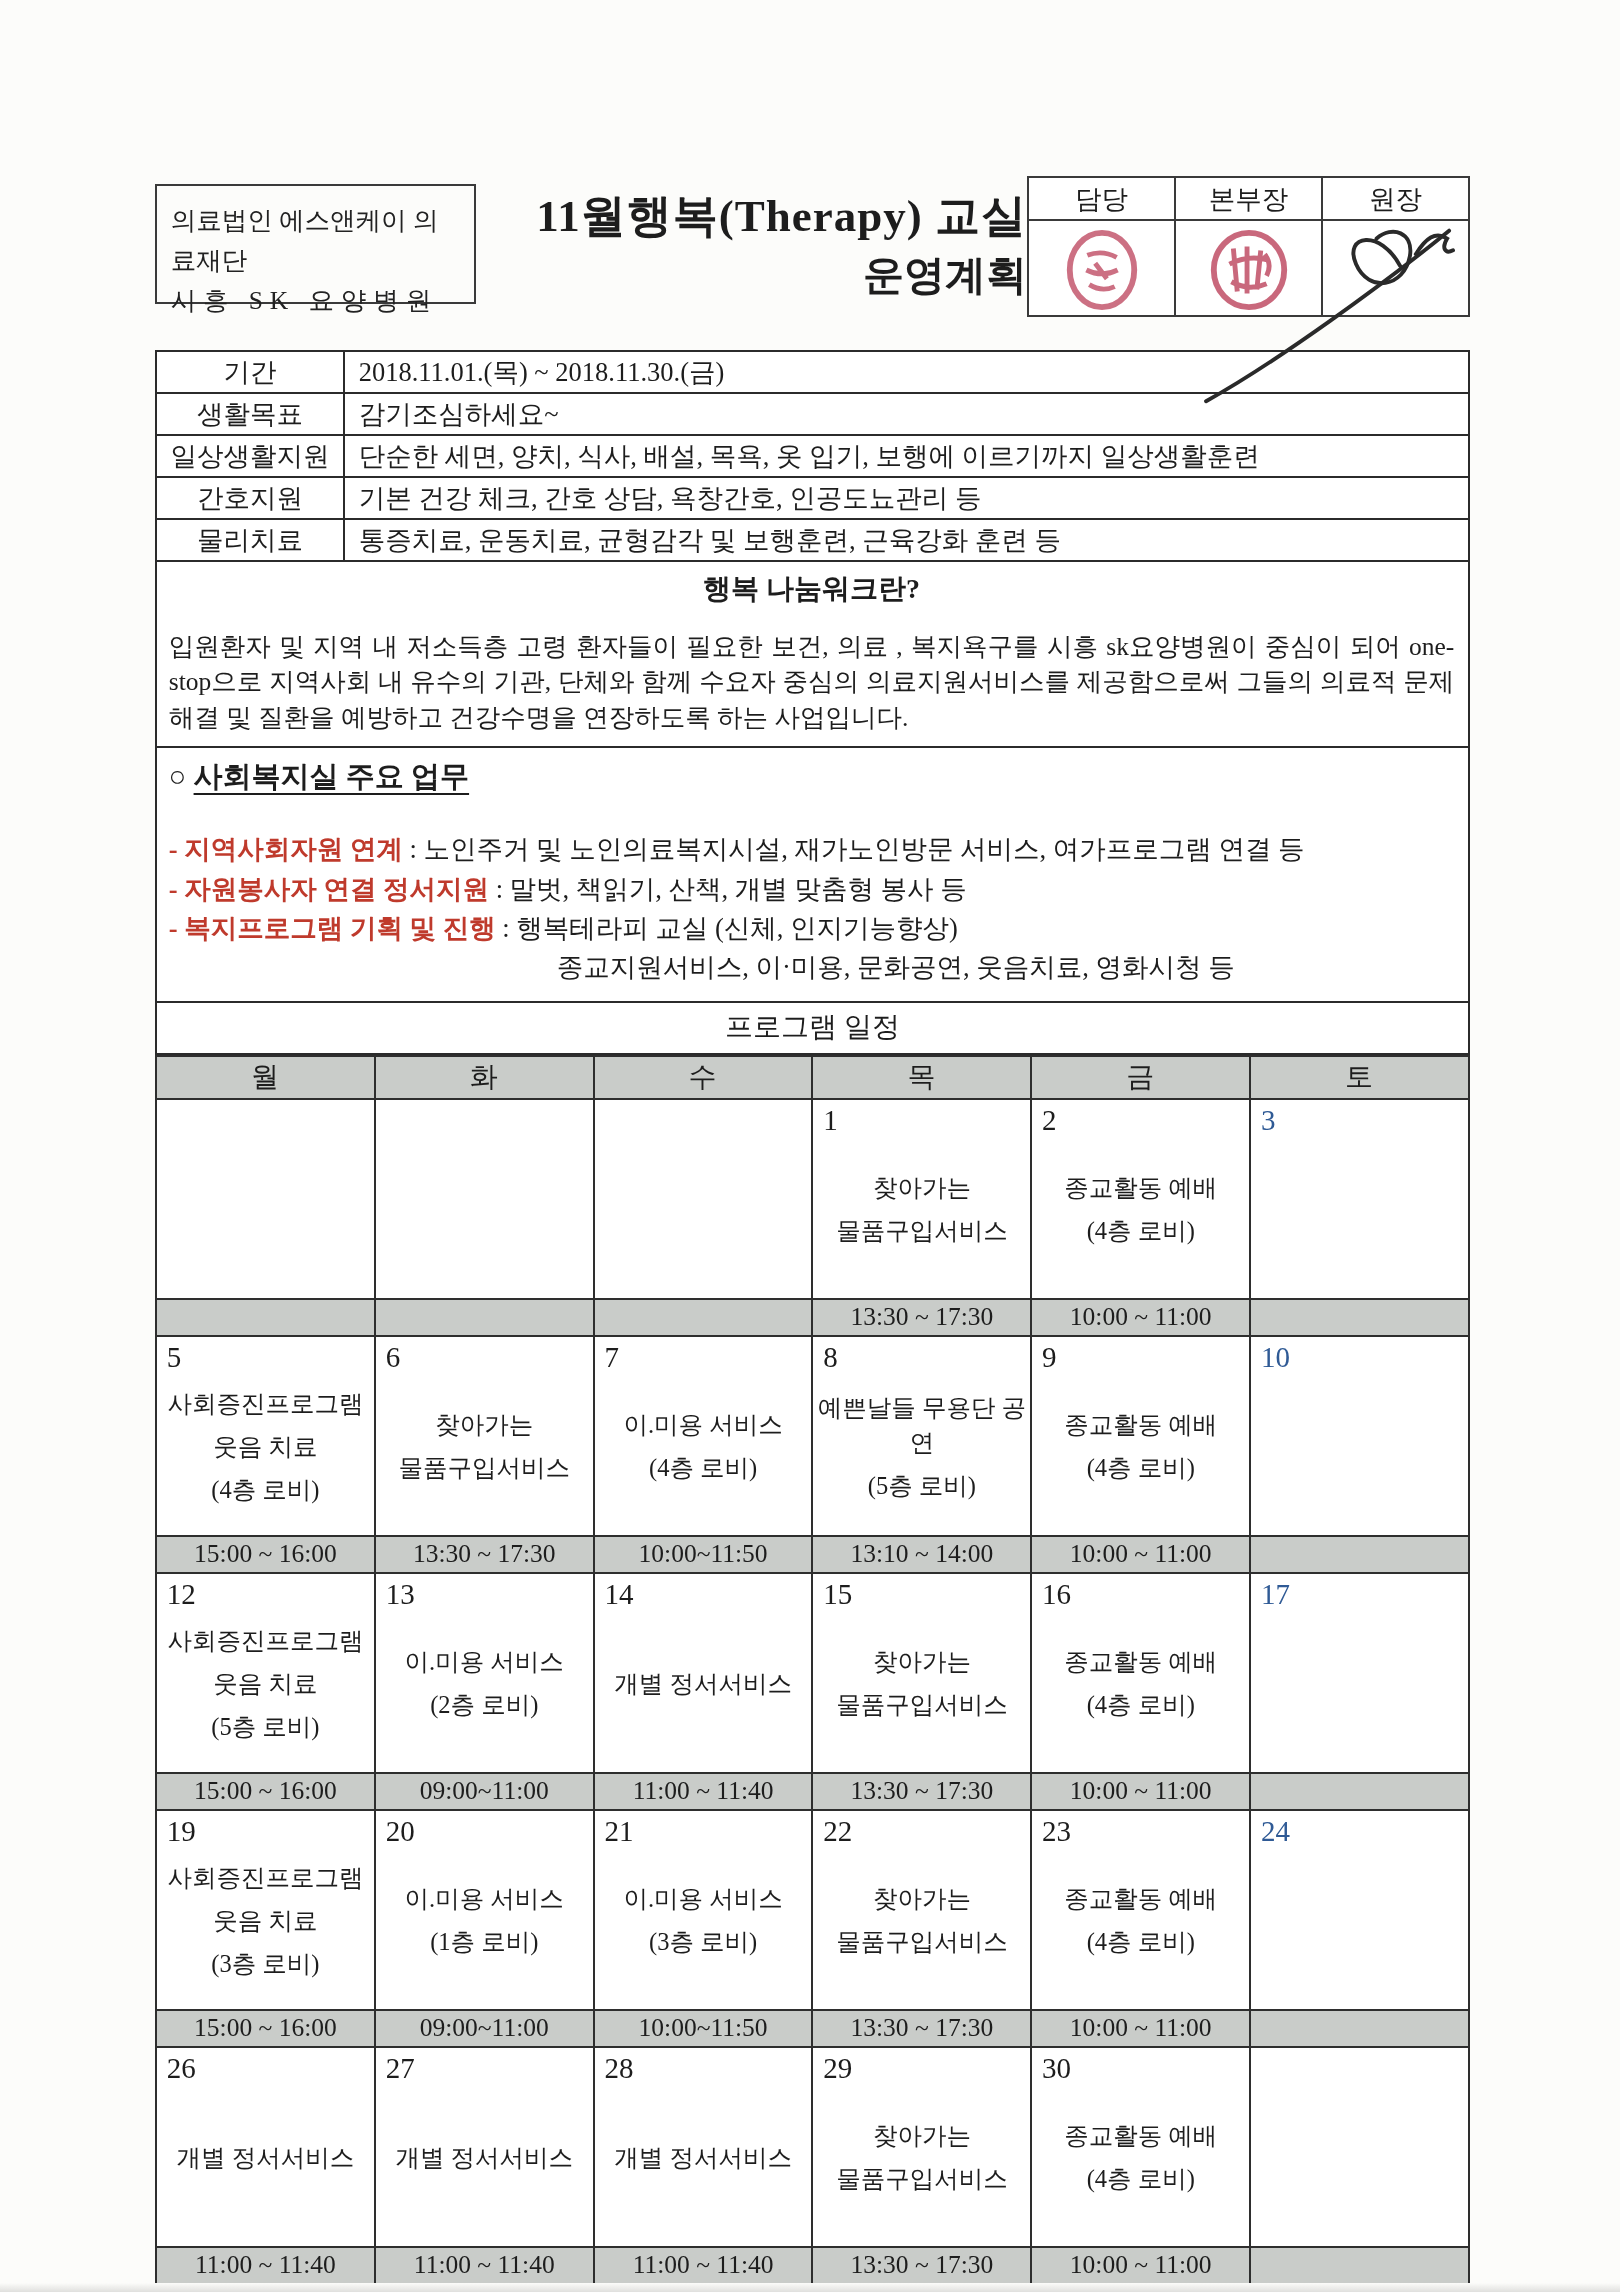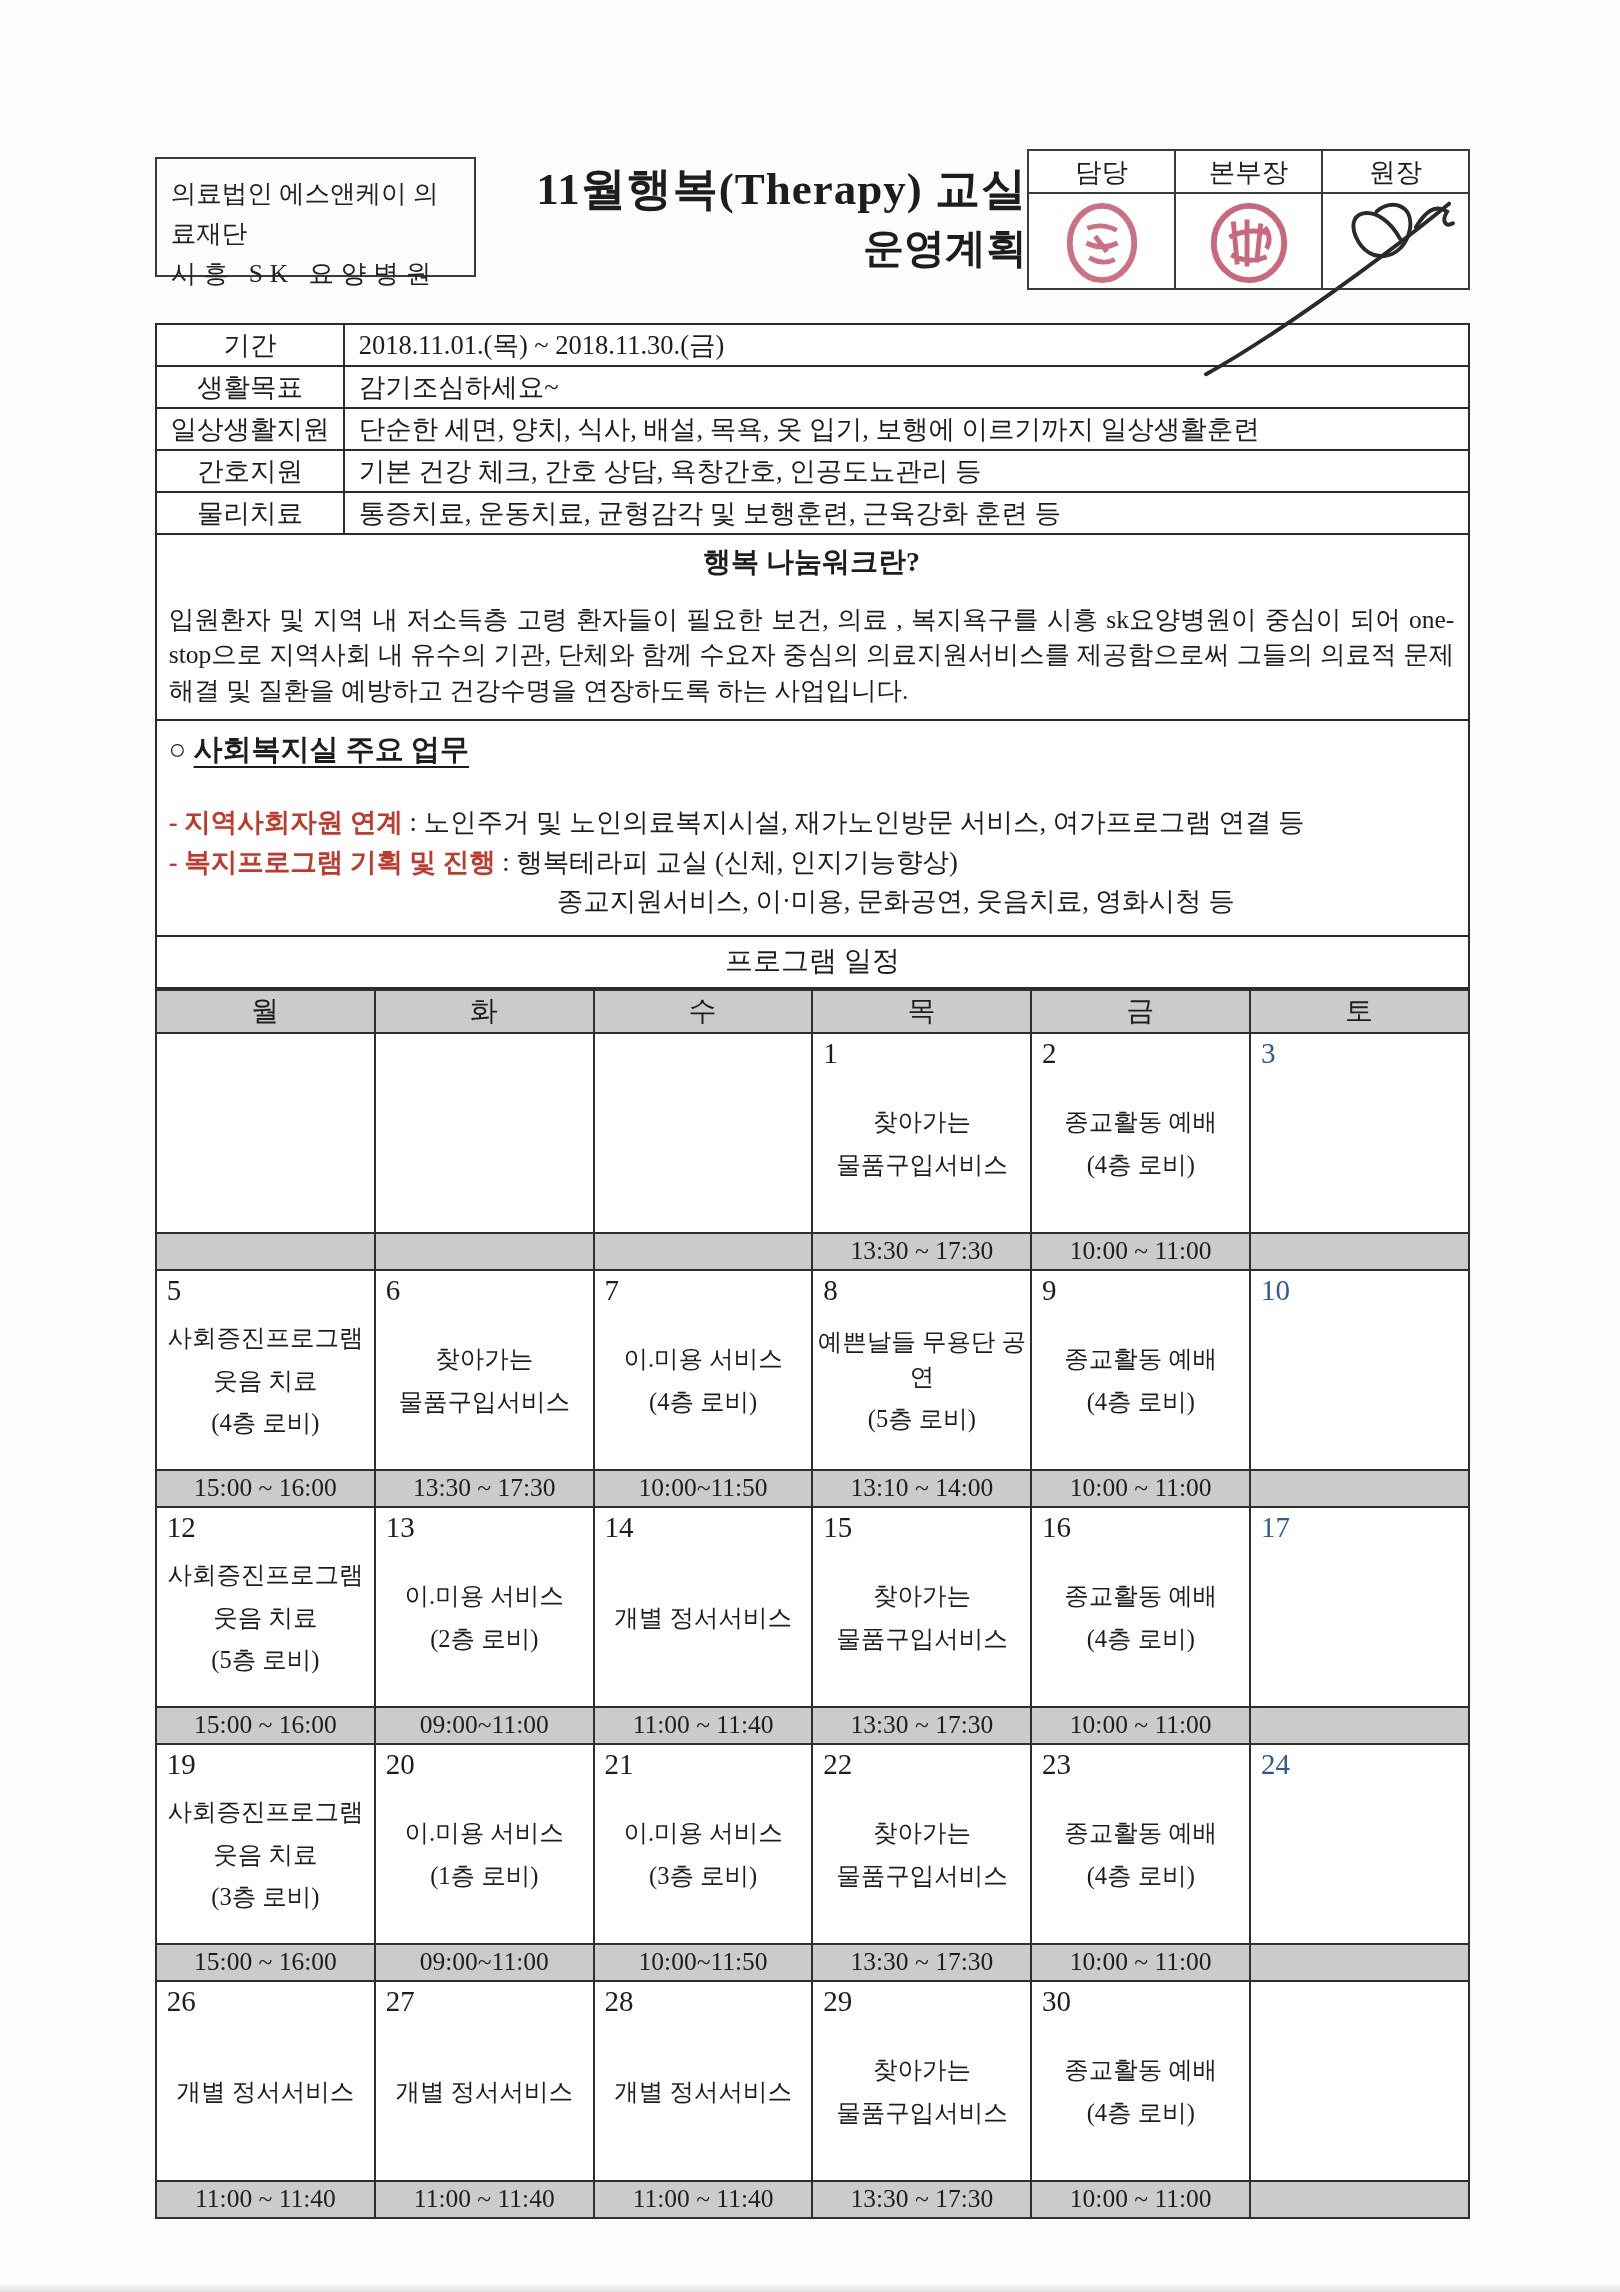--- a/index.html
+++ b/index.html
@@ -3,21 +3,21 @@
 <meta charset="utf-8">
 <style>
   * { margin:0; padding:0; box-sizing:border-box; }
   html,body { background:#ffffff; }
   .page {
     position:relative; width:1620px; height:2293px;
     background:#fcfcfa; overflow:hidden;
     font-family:"Liberation Serif","DejaVu Serif",serif;
     color:#1d1d1d;
   }
-  .doc { position:absolute; left:155px; top:149px; width:1315px; }
+  .doc { position:absolute; left:155px; top:176px; width:1315px; }
 
   
   .hdr { display:flex; align-items:flex-start; height:174px; }
   .org-box {
     margin-top:7.8px; width:321px; height:120px; border:2px solid #3a3a3a;
     padding:15.7px 11.8px 0 13.7px; font-size:25.5px; line-height:1.55; color:#222;
   }
   .org-box .l2 { letter-spacing:6.9px; }
   .title-wrap { flex:1; text-align:right; padding-top:9.8px; }
   .title-l1 { font-size:45px; font-weight:bold; letter-spacing:1px; }
@@ -173,20 +173,25 @@
         <span>○</span>
         <span class="u">사회복지실 주요 업무</span>
       </div>
       <div class="duty-line">
         <span class="t">-</span>
         <span class="t">지역사회자원 연계</span>
         <span>: 노인주거 및 노인의료복지시설, 재가노인방문 서비스, 여가프로그램 연결 등</span>
       </div>
       <div class="duty-line">
         <span class="t">-</span>
+        <span class="t">자원봉사자 연결 정서지원</span>
+        <span>: 말벗, 책읽기, 산책, 개별 맞춤형 봉사 등</span>
+      </div>
+      <div class="duty-line">
+        <span class="t">-</span>
         <span class="t">복지프로그램 기획 및 진행</span>
         <span>: 행복테라피 교실 (신체, 인지기능향상)</span>
       </div>
       <div class="duty-cont">종교지원서비스, 이·미용, 문화공연, 웃음치료, 영화시청 등</div>
     </div>
 
     <div class="sched-title">프로그램 일정</div>
     <table class="cal">
       <thead>
         <tr>

